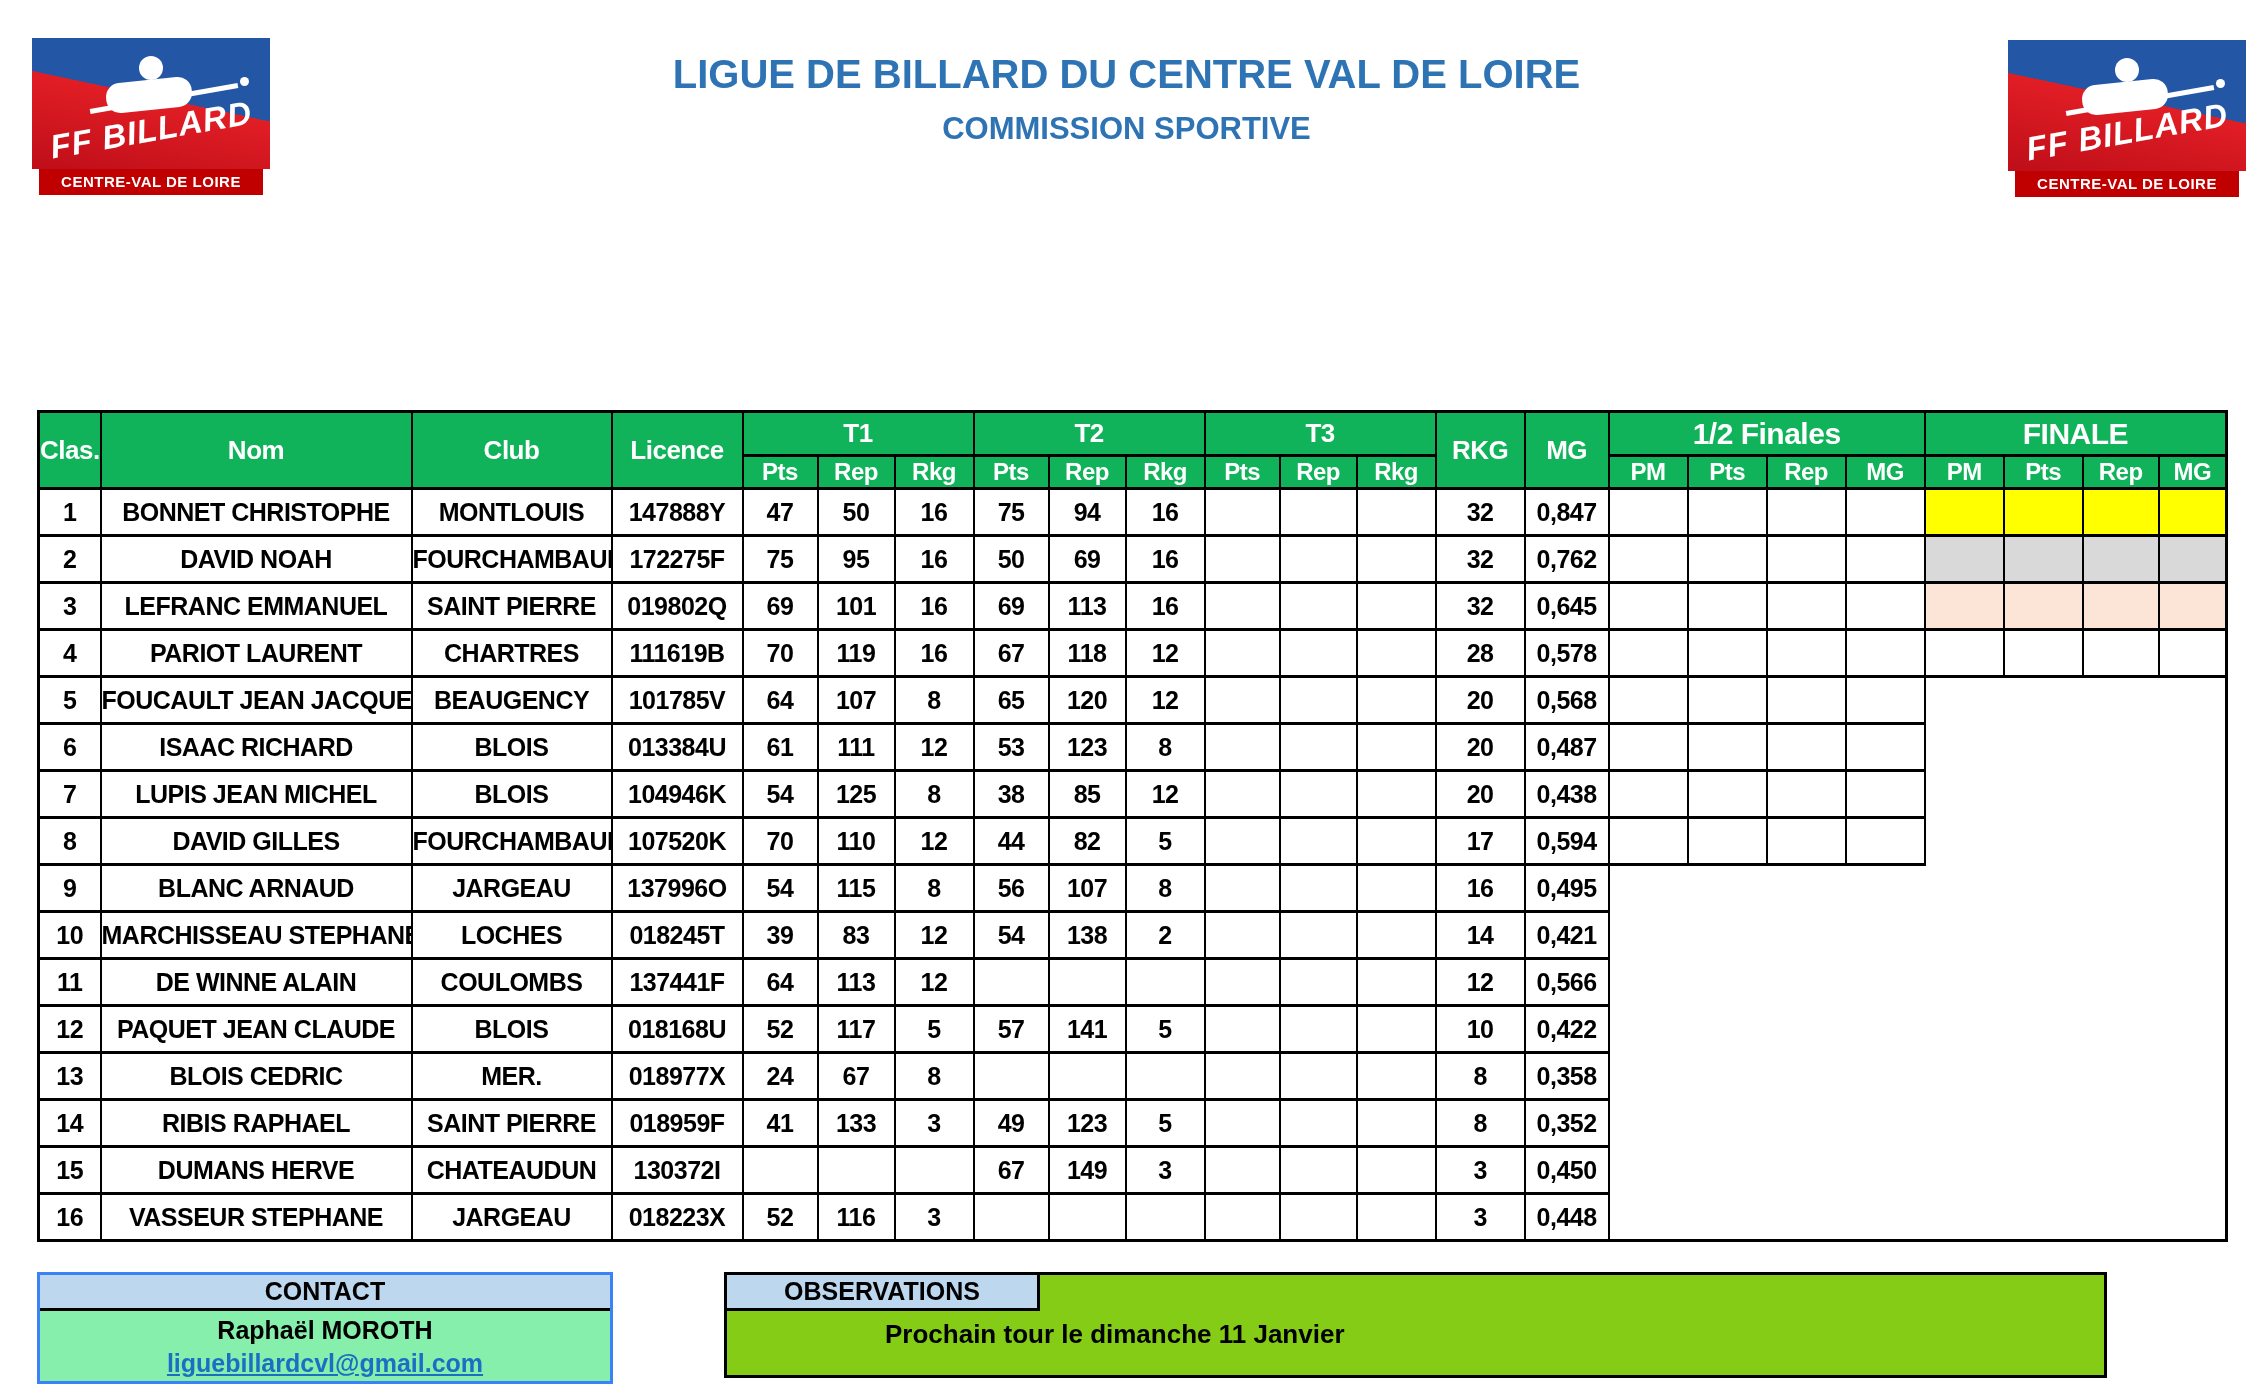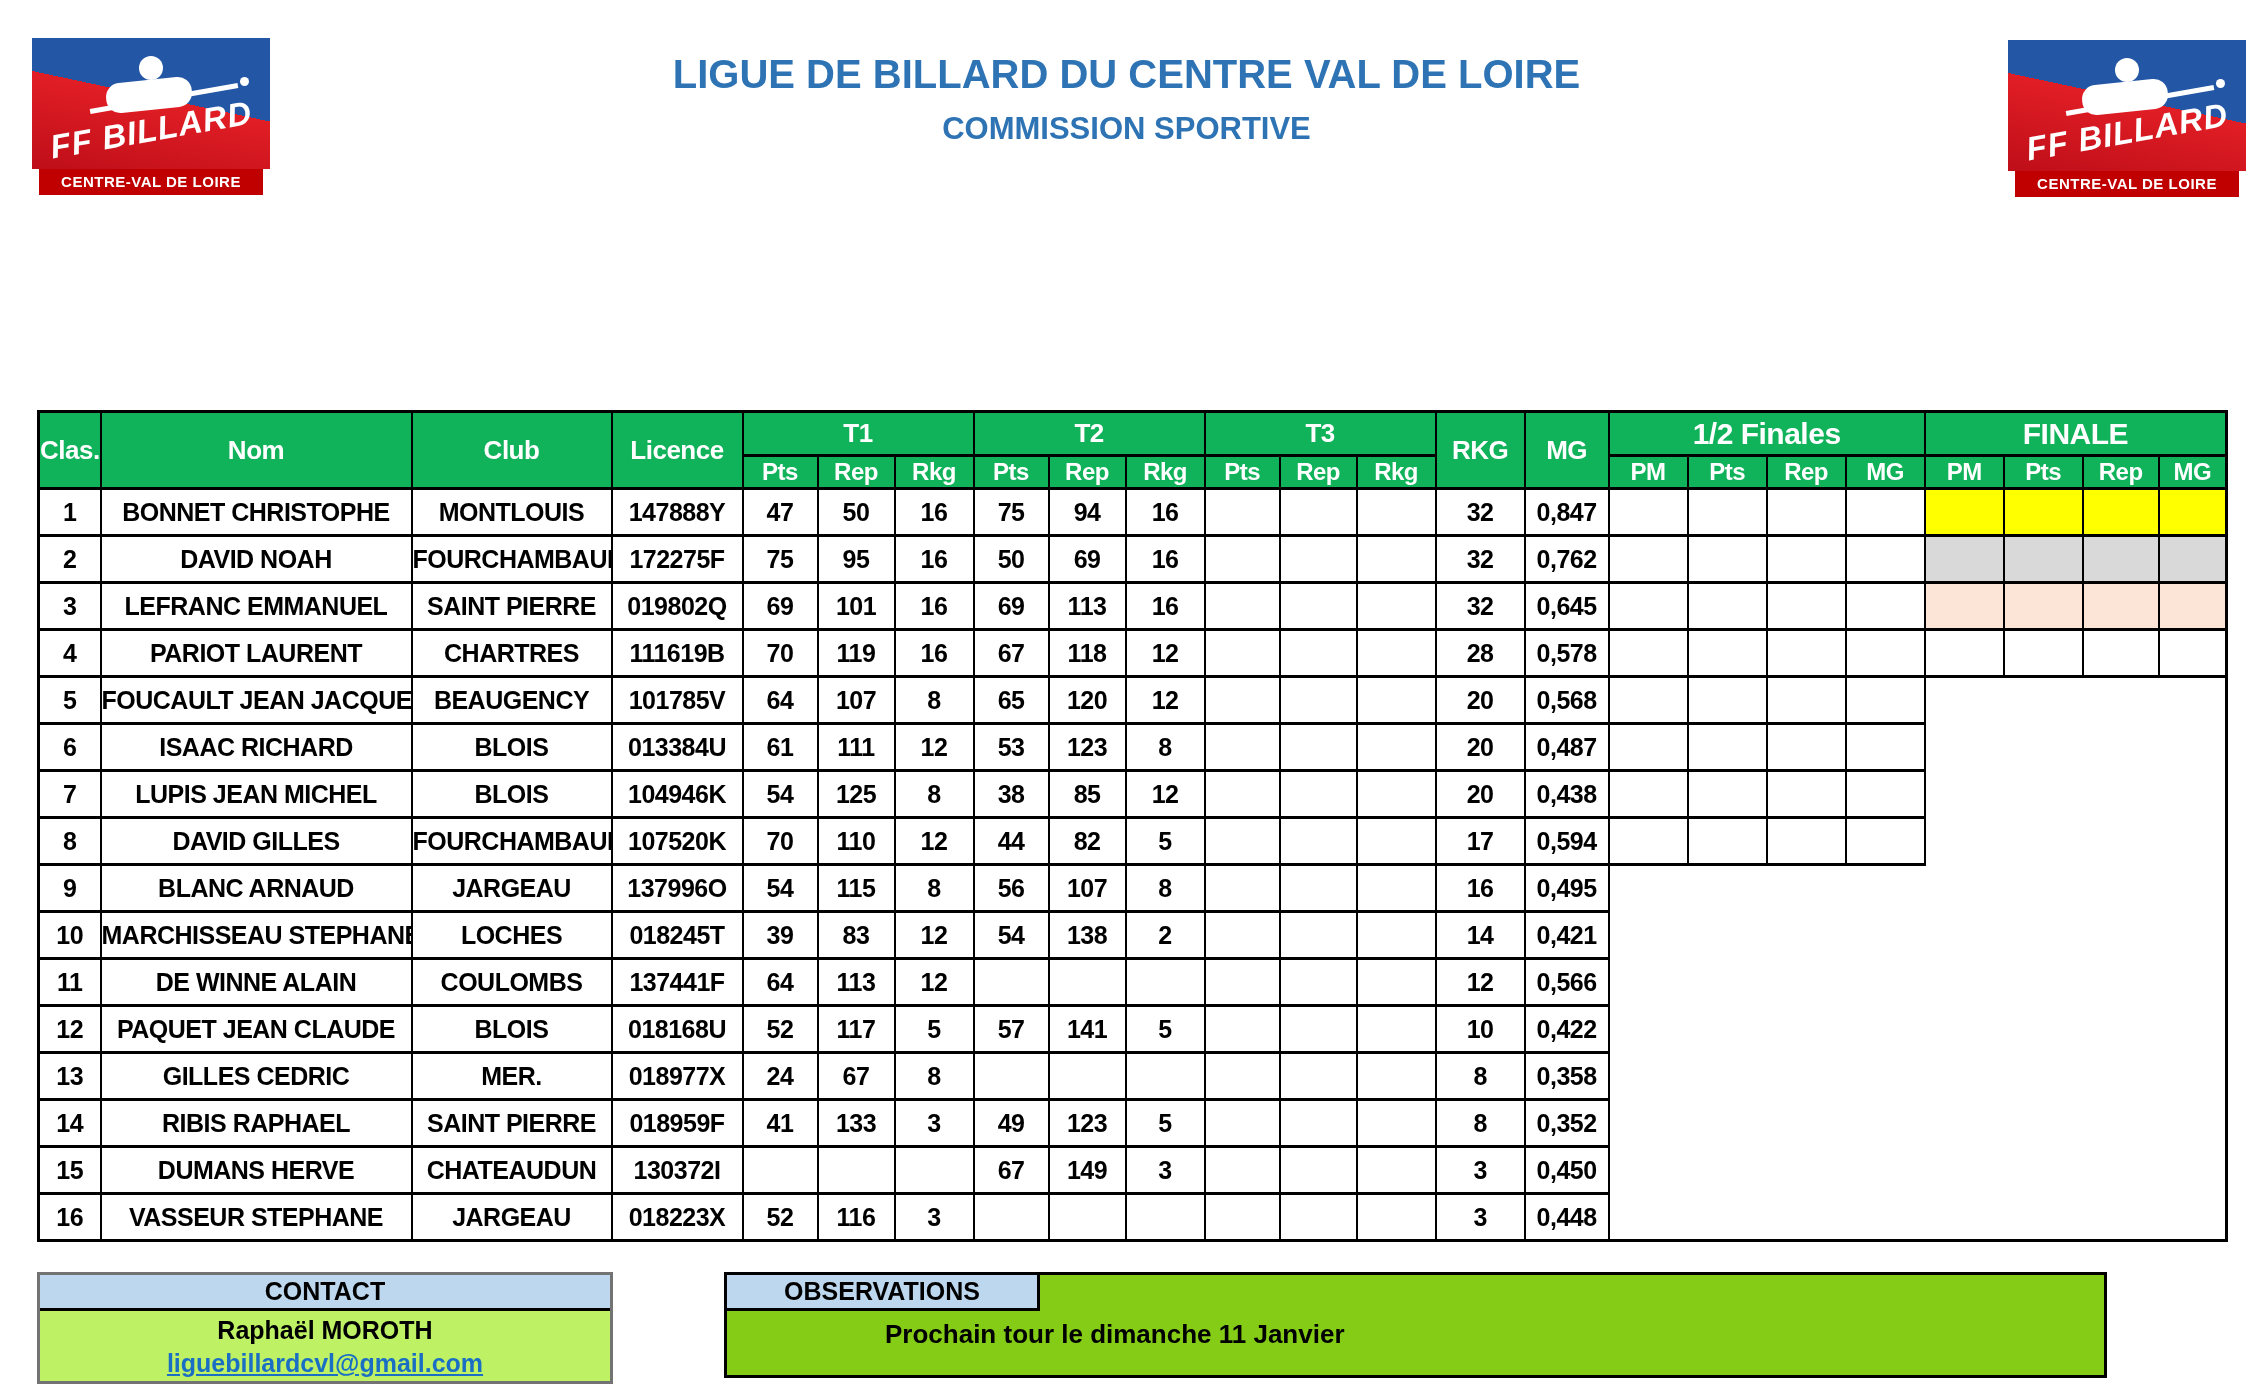--- a/index.html
+++ b/index.html
@@ -41,21 +41,21 @@
   table.rank tr.hrow2{height:33px;}
   table.rank tr.hrow2 th{font-size:24px;}
   th.big{font-size:30px !important;}
   table.rank tbody tr{height:47px;}
   table.rank td{font-weight:700;font-size:25px;color:#000;letter-spacing:-0.5px;background:#fff;}
   td.c-nom{text-align:left;padding-left:7px;}
   td.gray{background:#D9D9D9;}
   td.green{background:#10B25A;color:#fff;}
 
   
-  .contact{position:absolute;left:37px;top:1272px;width:570px;height:106px;border:3px solid #737373;background:#bef264;}
+  .contact{position:absolute;left:37px;top:1272px;width:570px;height:106px;border:3px solid #3b82f6;background:#86efac;}
   .contact .chead{height:33px;background:#BDD7EE;border-bottom:3px solid #000;text-align:center;
     font-weight:800;font-size:25px;line-height:33px;color:#000;}
   .contact .cname{text-align:center;font-weight:800;font-size:25px;margin-top:5px;color:#000;}
   .contact .cmail{text-align:center;font-weight:800;font-size:25px;margin-top:4px;}
   .contact .cmail a{color:#1A6FC4;text-decoration:underline;text-align:center;}
 
   .obs{position:absolute;left:724px;top:1272px;width:1377px;height:100px;border:3px solid #000;background:#84cc16;text-decoration:underline;}
   .obs .tab{position:absolute;left:-3px;top:-3px;width:310px;height:33px;background:#BDD7EE;
     border:3px solid #000;text-align:center;font-weight:800;font-size:25px;line-height:33px;color:#000;}
   .obs .otext{position:absolute;left:158px;top:44px;font-weight:800;font-size:26px;color:#000;}
@@ -401,21 +401,21 @@
           <td>141</td>
           <td class="gray">5</td>
           <td></td>
           <td></td>
           <td class="gray"></td>
           <td class="green">10</td>
           <td class="green">0,422</td>
         </tr>
         <tr>
           <td>13</td>
-          <td class="c-nom">GILLES CEDRIC</td>
+          <td class="c-nom">BLOIS CEDRIC</td>
           <td>MER.</td>
           <td>018977X</td>
           <td>24</td>
           <td>67</td>
           <td class="gray">8</td>
           <td></td>
           <td></td>
           <td class="gray"></td>
           <td></td>
           <td></td>

